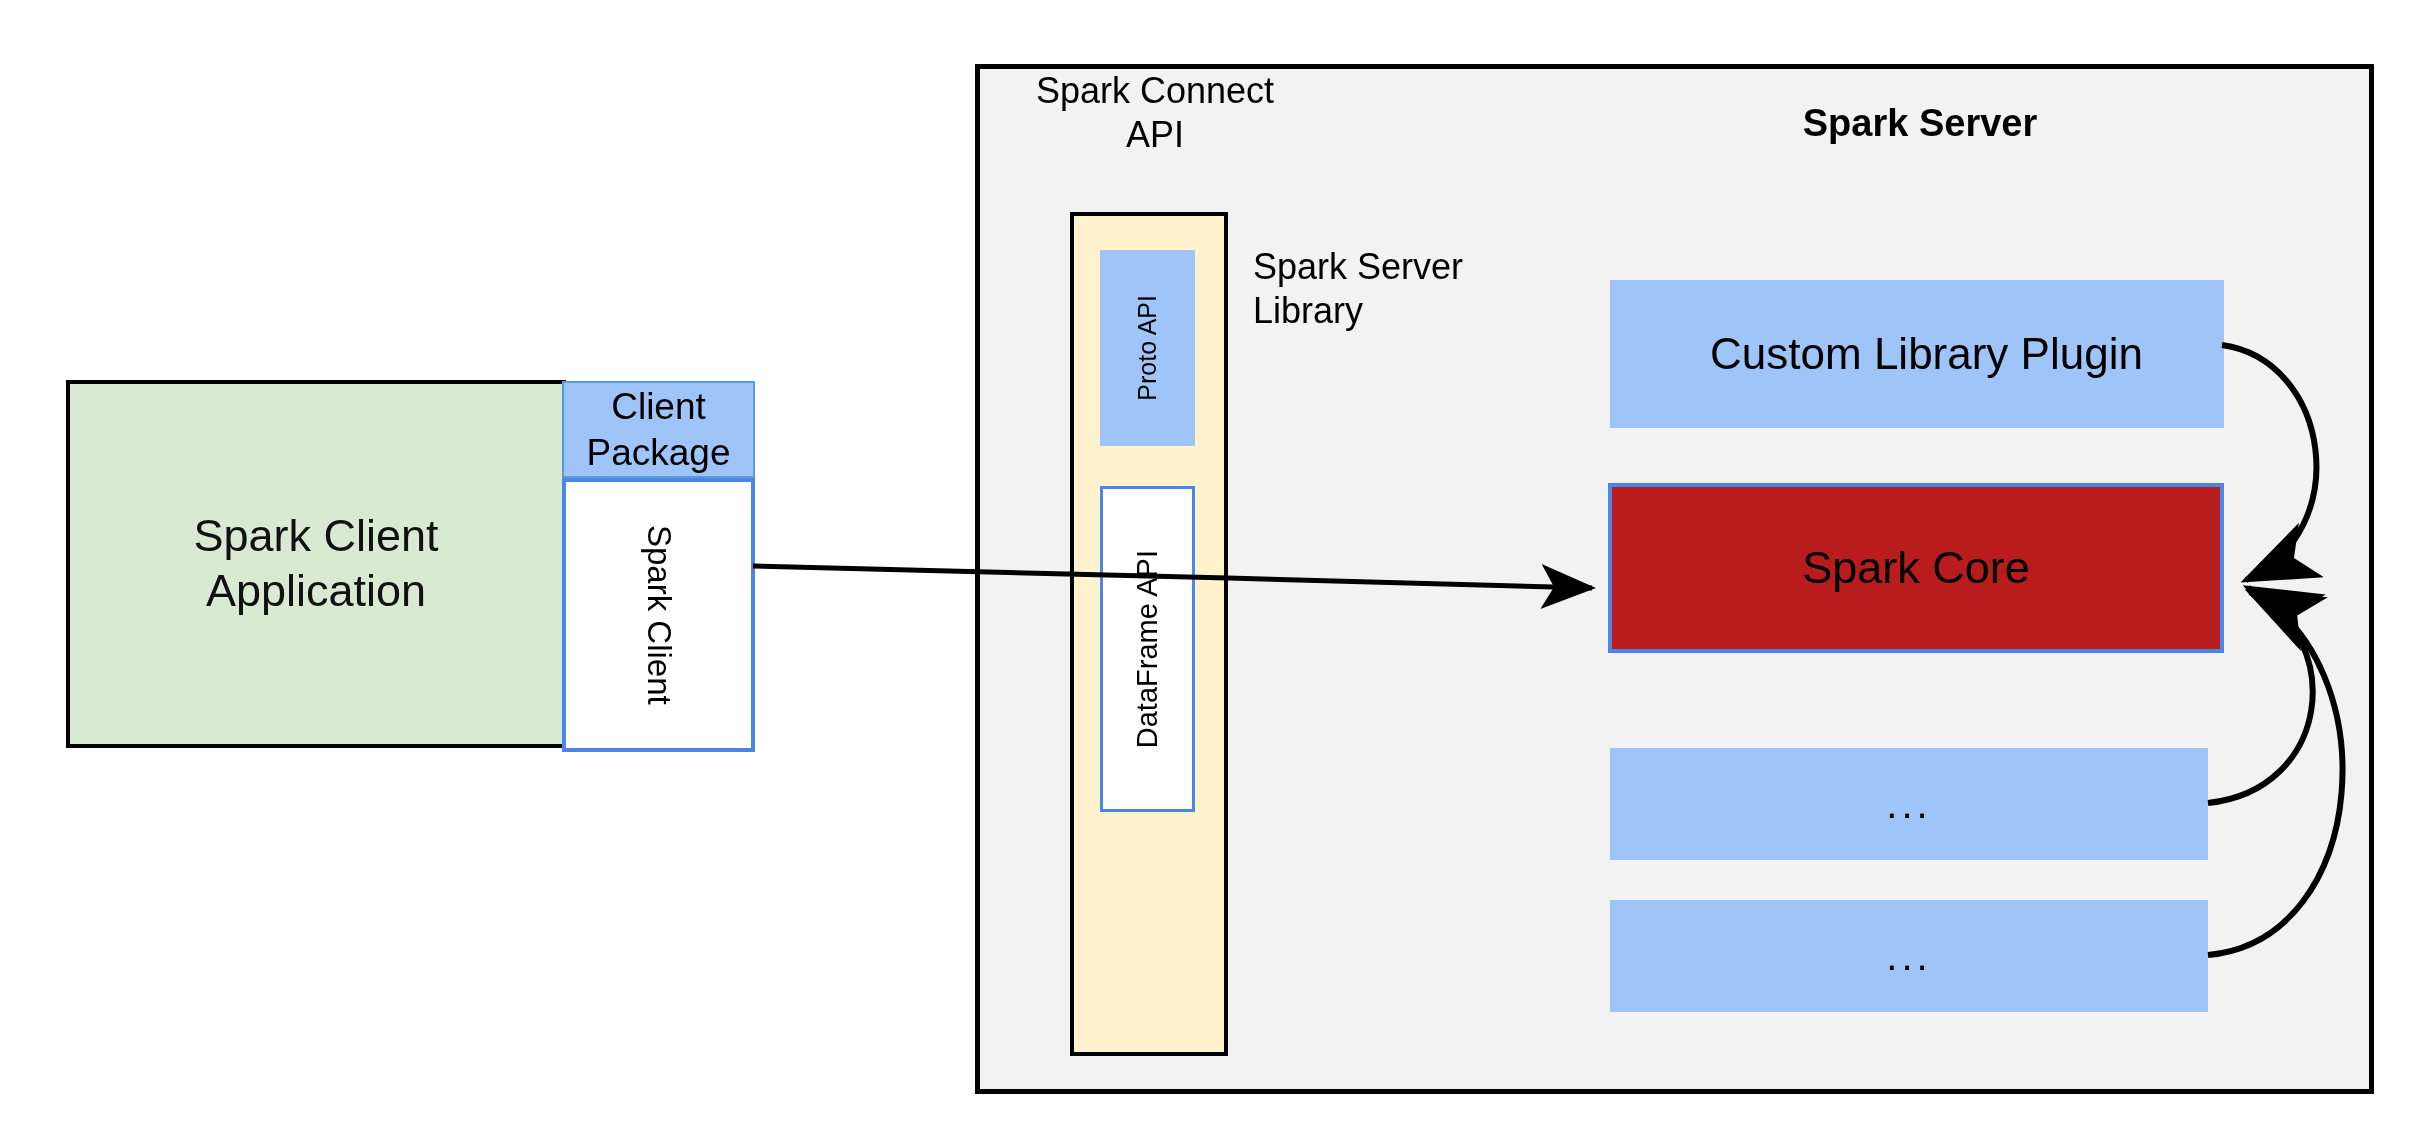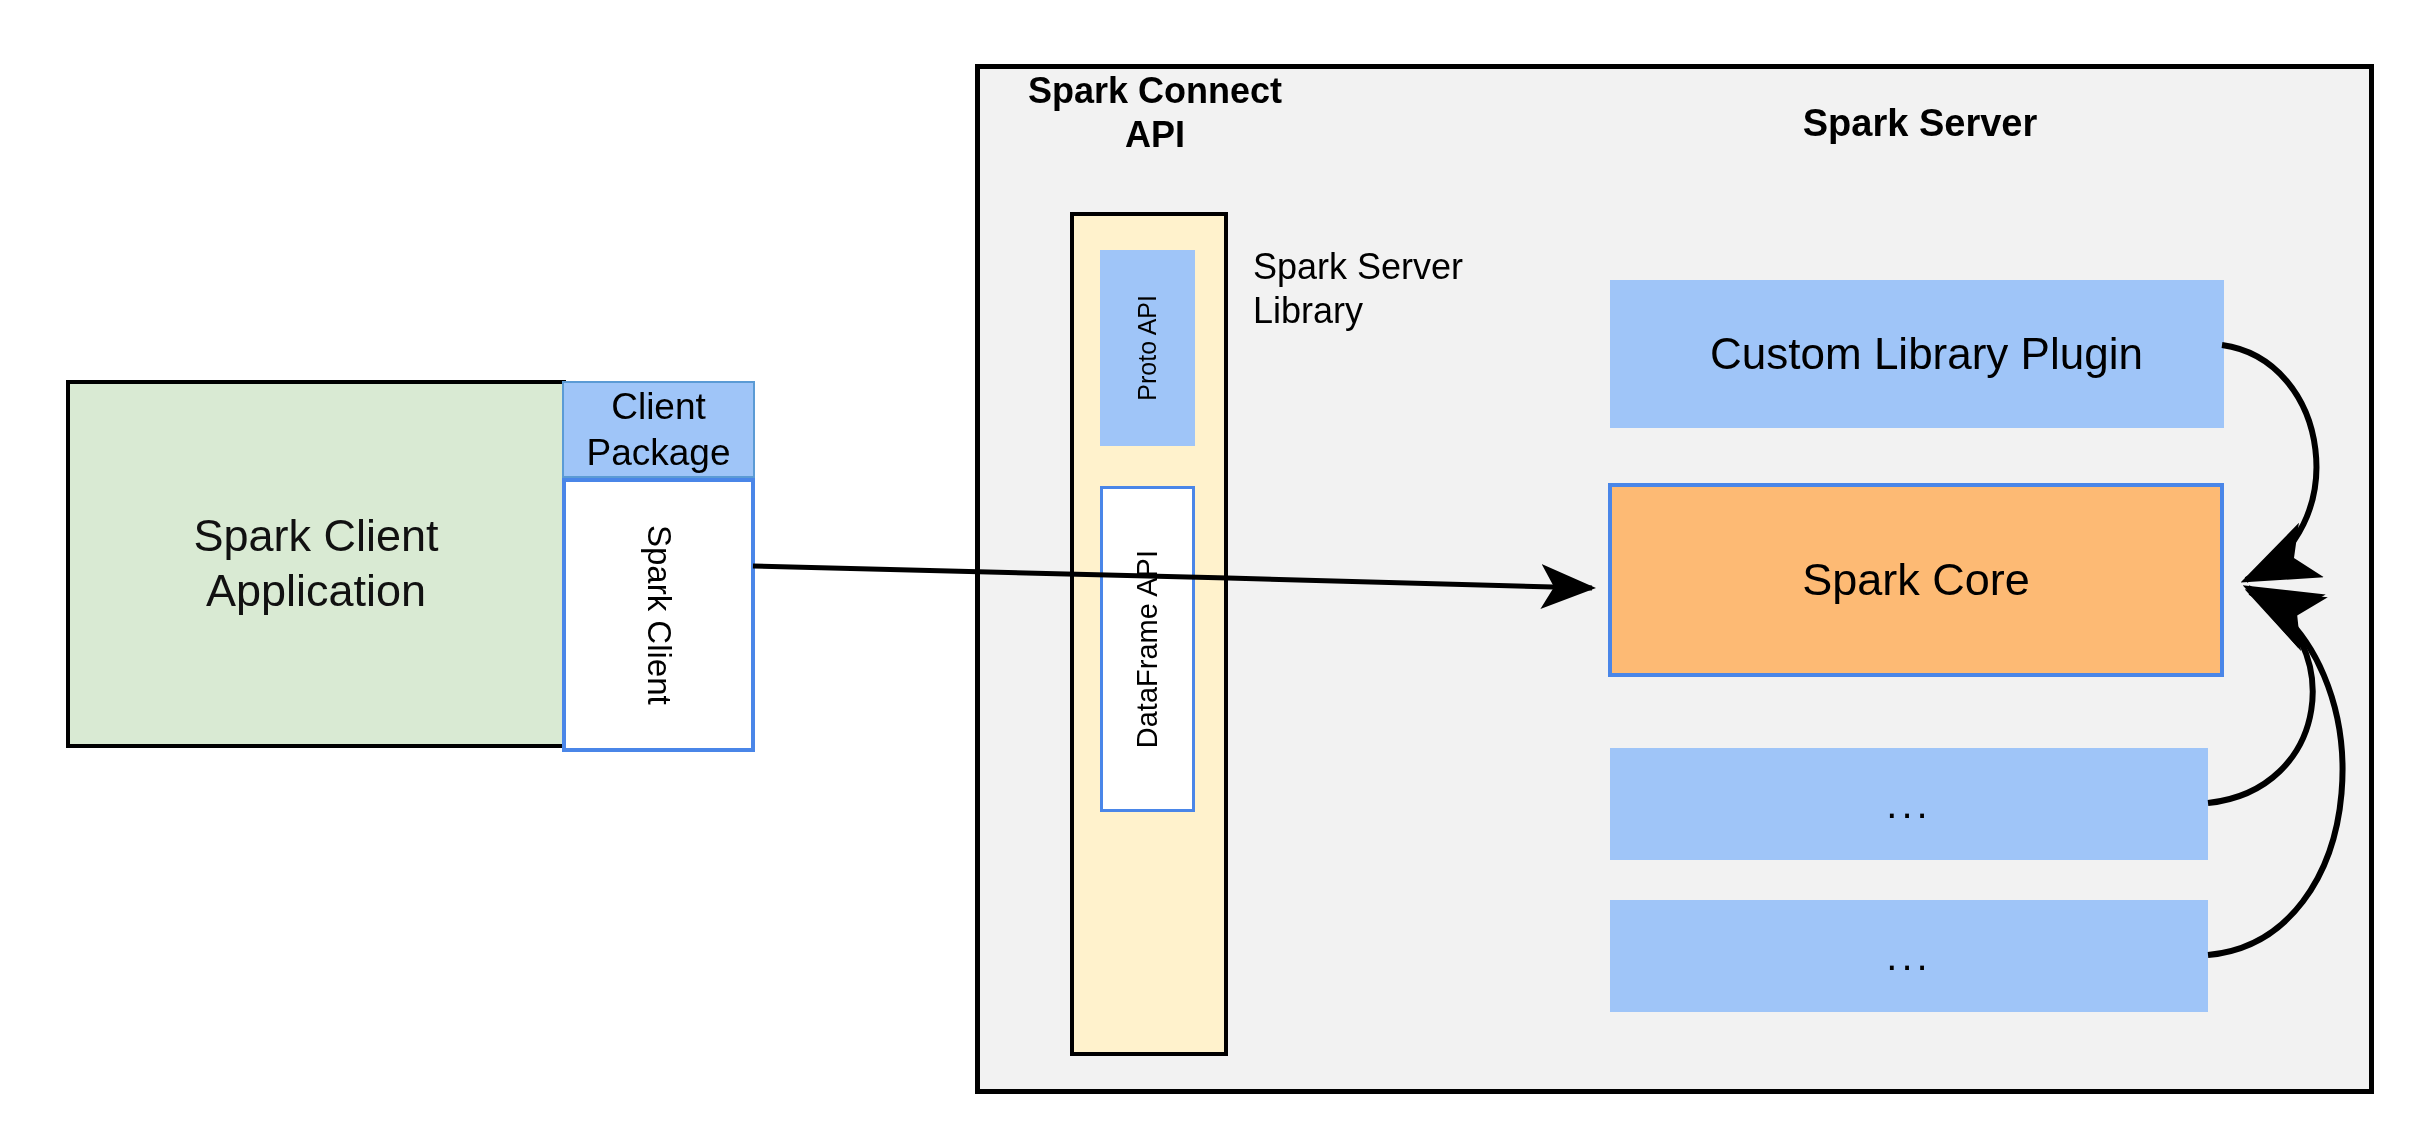--- a/index.html
+++ b/index.html
@@ -81,21 +81,20 @@
     height: 46px;
     font-size: 38px;
     font-weight: bold;
   }
   #spark-connect-api-label {
     left: 1005px;
     top: 68px;
     width: 300px;
     height: 90px;
     font-size: 36px;
-    font-weight: bold;
   }
   #spark-server-library-label {
     left: 1253px;
     top: 244px;
     width: 300px;
     height: 90px;
     font-size: 36px;
     justify-content: flex-start;
     text-align: left;
   }
@@ -140,22 +139,22 @@
     width: 614px;
     height: 148px;
     background: #9fc5f8;
     font-size: 44px;
     padding-left: 19px;
   }
   #spark-core {
     left: 1608px;
     top: 483px;
     width: 616px;
-    height: 194px;
-    background: #fdba74;
+    height: 170px;
+    background: #b91c1c;
     border: 4px solid #4a86e8;
     font-size: 45px;
   }
   #ellipsis-box-1 {
     left: 1610px;
     top: 748px;
     width: 598px;
     height: 112px;
     background: #9fc5f8;
     font-size: 40px;

